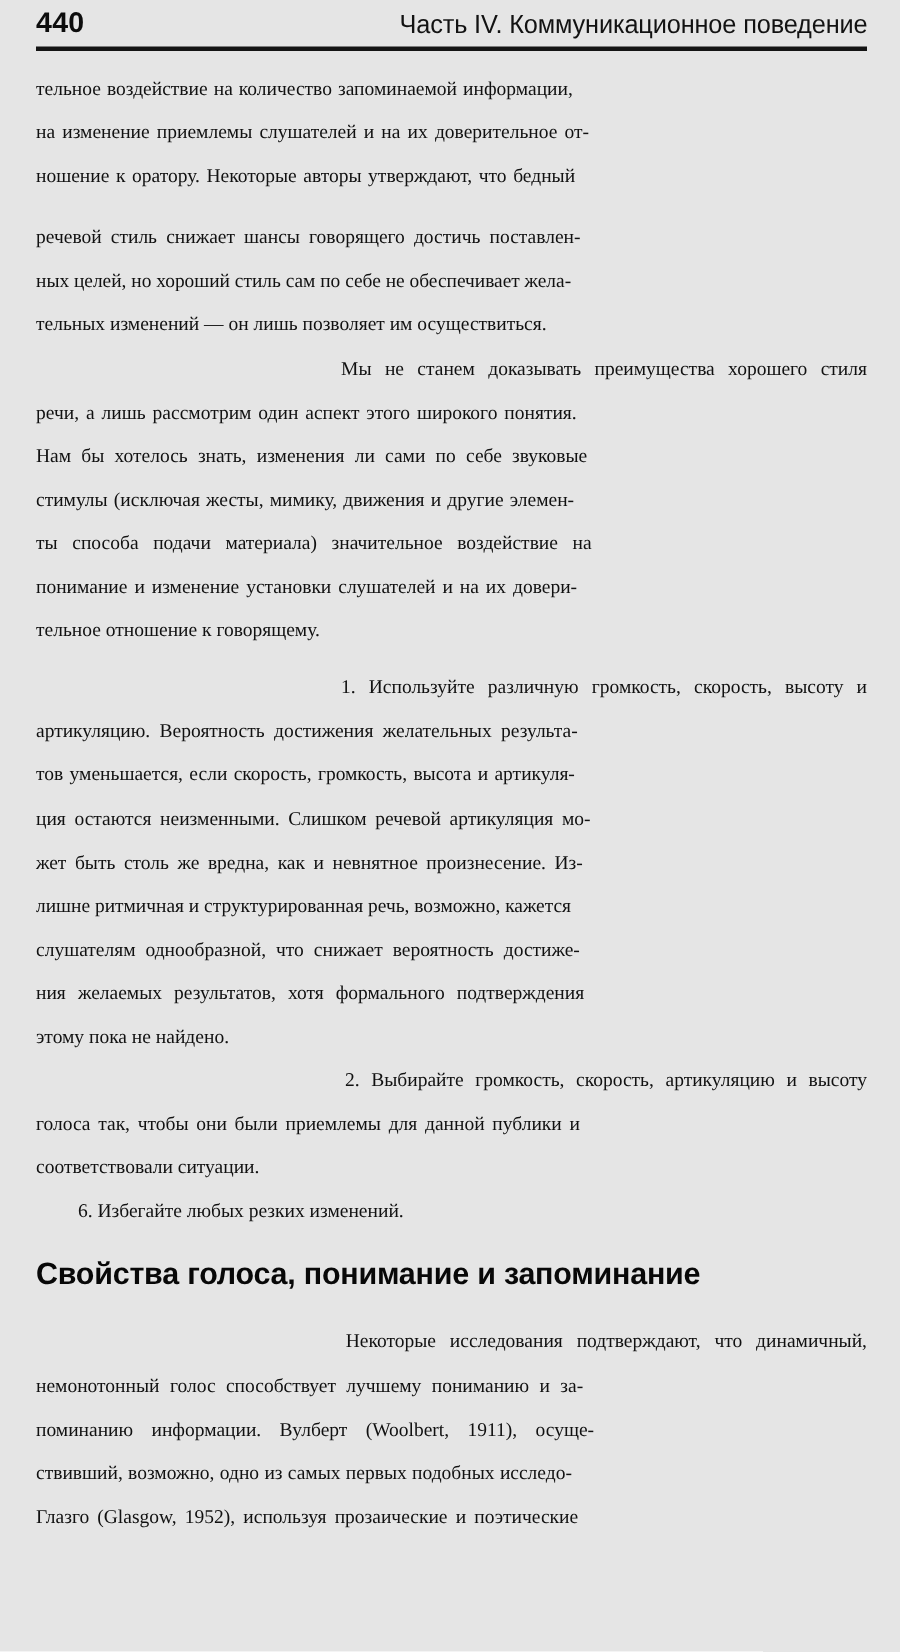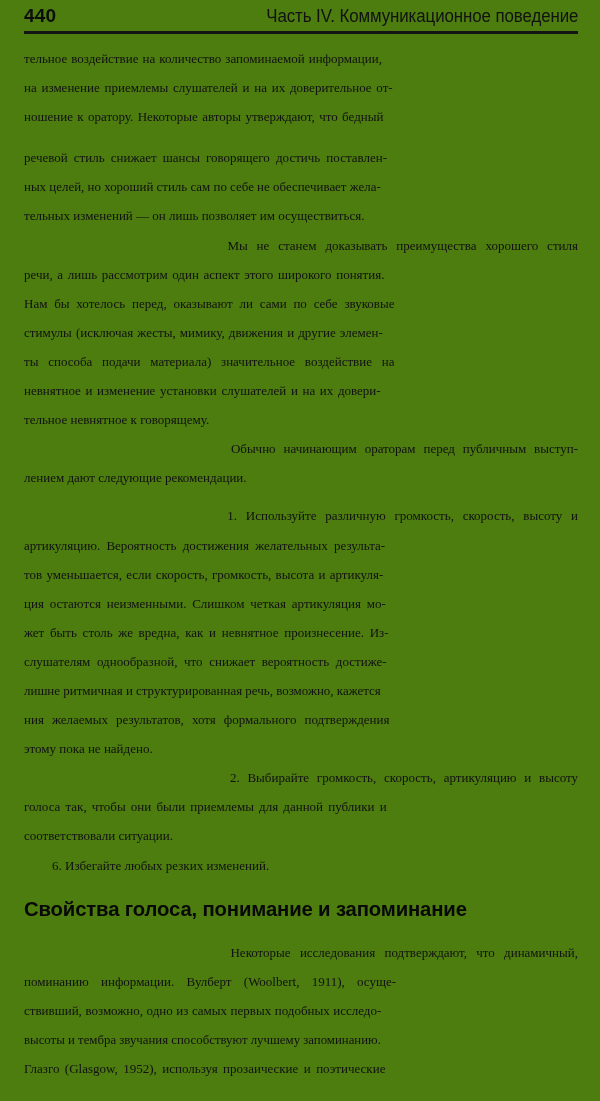--- a/index.html
+++ b/index.html
@@ -4,21 +4,21 @@
 <style>
   html, body {
     margin: 0;
     padding: 0;
     background: #ffffff;
   }
   .page {
     position: relative;
     width: 600px;
     height: 1101px;
-    background: #4d7c0f;
+    background: #e5e5e5;
     overflow: hidden;
     font-family: "Liberation Serif", "DejaVu Serif", serif;
     color: #111111;
     text-decoration: underline;
     -webkit-font-smoothing: none;
   }
 
   
   .runhead {
     position: absolute;
@@ -134,68 +134,61 @@
 
     <p class="para">
       <span class="ln j">
           <span class="indent"></span>
           <span style="word-spacing: 5.66667px;">Мы не станем доказывать преимущества хорошего стиля</span>
         </span>
       <span class="ln j">
           <span style="word-spacing: 1.375px;">речи, а лишь рассмотрим один аспект этого широкого понятия.</span>
         </span>
       <span class="ln j">
-          <span style="word-spacing: 3.55556px;">Нам бы хотелось перед, оказывают ли сами по себе звуковые</span>
+          <span style="word-spacing: 3.55556px;">Нам бы хотелось знать, изменения ли сами по себе звуковые</span>
         </span>
       <span class="ln j">
           <span style="word-spacing: 0.857143px;">стимулы (исключая жесты, мимику, движения и другие элемен-</span>
         </span>
       <span class="ln j">
           <span style="word-spacing: 6.5px;">ты способа подачи материала) значительное воздействие на</span>
         </span>
       <span class="ln j">
-          <span style="word-spacing: 1.375px;">невнятное и изменение установки слушателей и на их довери-</span>
-        </span>
-      <span class="ln">тельное невнятное к говорящему.</span>
-    </p>
-
-    <p class="para">
-      <span class="ln j">
-          <span class="indent"></span>
-          <span style="word-spacing: 4.6px;">Обычно начинающим ораторам перед публичным выступ-</span>
-        </span>
-      <span class="ln">лением дают следующие рекомендации.</span>
-    </p>
+          <span style="word-spacing: 1.375px;">понимание и изменение установки слушателей и на их довери-</span>
+        </span>
+      <span class="ln">тельное отношение к говорящему.</span>
+    </p>
+
 
     <div class="gap-sm"></div>
 
     <p class="para">
       <span class="ln j">
           <span class="indent"></span>
           <span style="word-spacing: 5.5px;">1. Используйте различную громкость, скорость, высоту и</span>
         </span>
       <span class="ln j">
           <span style="word-spacing: 3px;">артикуляцию. Вероятность достижения желательных результа-</span>
         </span>
       <span class="ln j">
           <span style="word-spacing: 1px;">тов уменьшается, если скорость, громкость, высота и артикуля-</span>
         </span>
       <span class="ln j">
-          <span style="word-spacing: 2.5px;">ция остаются неизменными. Слишком четкая артикуляция мо-</span>
+          <span style="word-spacing: 2.5px;">ция остаются неизменными. Слишком речевой артикуляция мо-</span>
         </span>
       <span class="ln j">
           <span style="word-spacing: 2.44444px;">жет быть столь же вредна, как и невнятное произнесение. Из-</span>
         </span>
       <span class="ln j">
+          <span style="display: inline-block; transform: scaleX(0.996403); transform-origin: left center;">лишне ритмичная и структурированная речь, возможно, кажется</span>
+        </span>
+      <span class="ln j">
           <span style="word-spacing: 3.4px;">слушателям однообразной, что снижает вероятность достиже-</span>
         </span>
       <span class="ln j">
-          <span style="display: inline-block; transform: scaleX(0.996403); transform-origin: left center;">лишне ритмичная и структурированная речь, возможно, кажется</span>
-        </span>
-      <span class="ln j">
           <span style="word-spacing: 4.8px;">ния желаемых результатов, хотя формального подтверждения</span>
         </span>
       <span class="ln">этому пока не найдено.</span>
     </p>
 
     <p class="para">
       <span class="ln j">
           <span class="indent"></span>
           <span style="word-spacing: 4.5px;">2. Выбирайте громкость, скорость, артикуляцию и высоту</span>
         </span>
@@ -214,27 +207,27 @@
     <h2 class="section-head">Свойства голоса, понимание и запоминание</h2>
 
     <div class="gap-md"></div>
 
     <p class="para">
       <span class="ln j">
           <span class="indent"></span>
           <span style="word-spacing: 6px;">Некоторые исследования подтверждают, что динамичный,</span>
         </span>
       <span class="ln j">
+          <span style="word-spacing: 3.66667px;">немонотонный голос способствует лучшему пониманию и за-</span>
+        </span>
+      <span class="ln j">
           <span style="word-spacing: 9px;">поминанию информации. Вулберт (Woolbert, 1911), осуще-</span>
         </span>
       <span class="ln j">
           <span style="word-spacing: 0.285714px;">ствивший, возможно, одно из самых первых подобных исследо-</span>
-        </span>
-      <span class="ln j">
-          <span style="display: inline-block; transform: scaleX(0.985765); transform-origin: left center;">высоты и тембра звучания способствуют лучшему запоминанию.</span>
         </span>
       <span class="ln j">
           <span style="word-spacing: 2.16667px;">Глазго (Glasgow, 1952), используя прозаические и поэтические</span>
         </span>
 
     </p>
 
   </div>
 </div>
 

